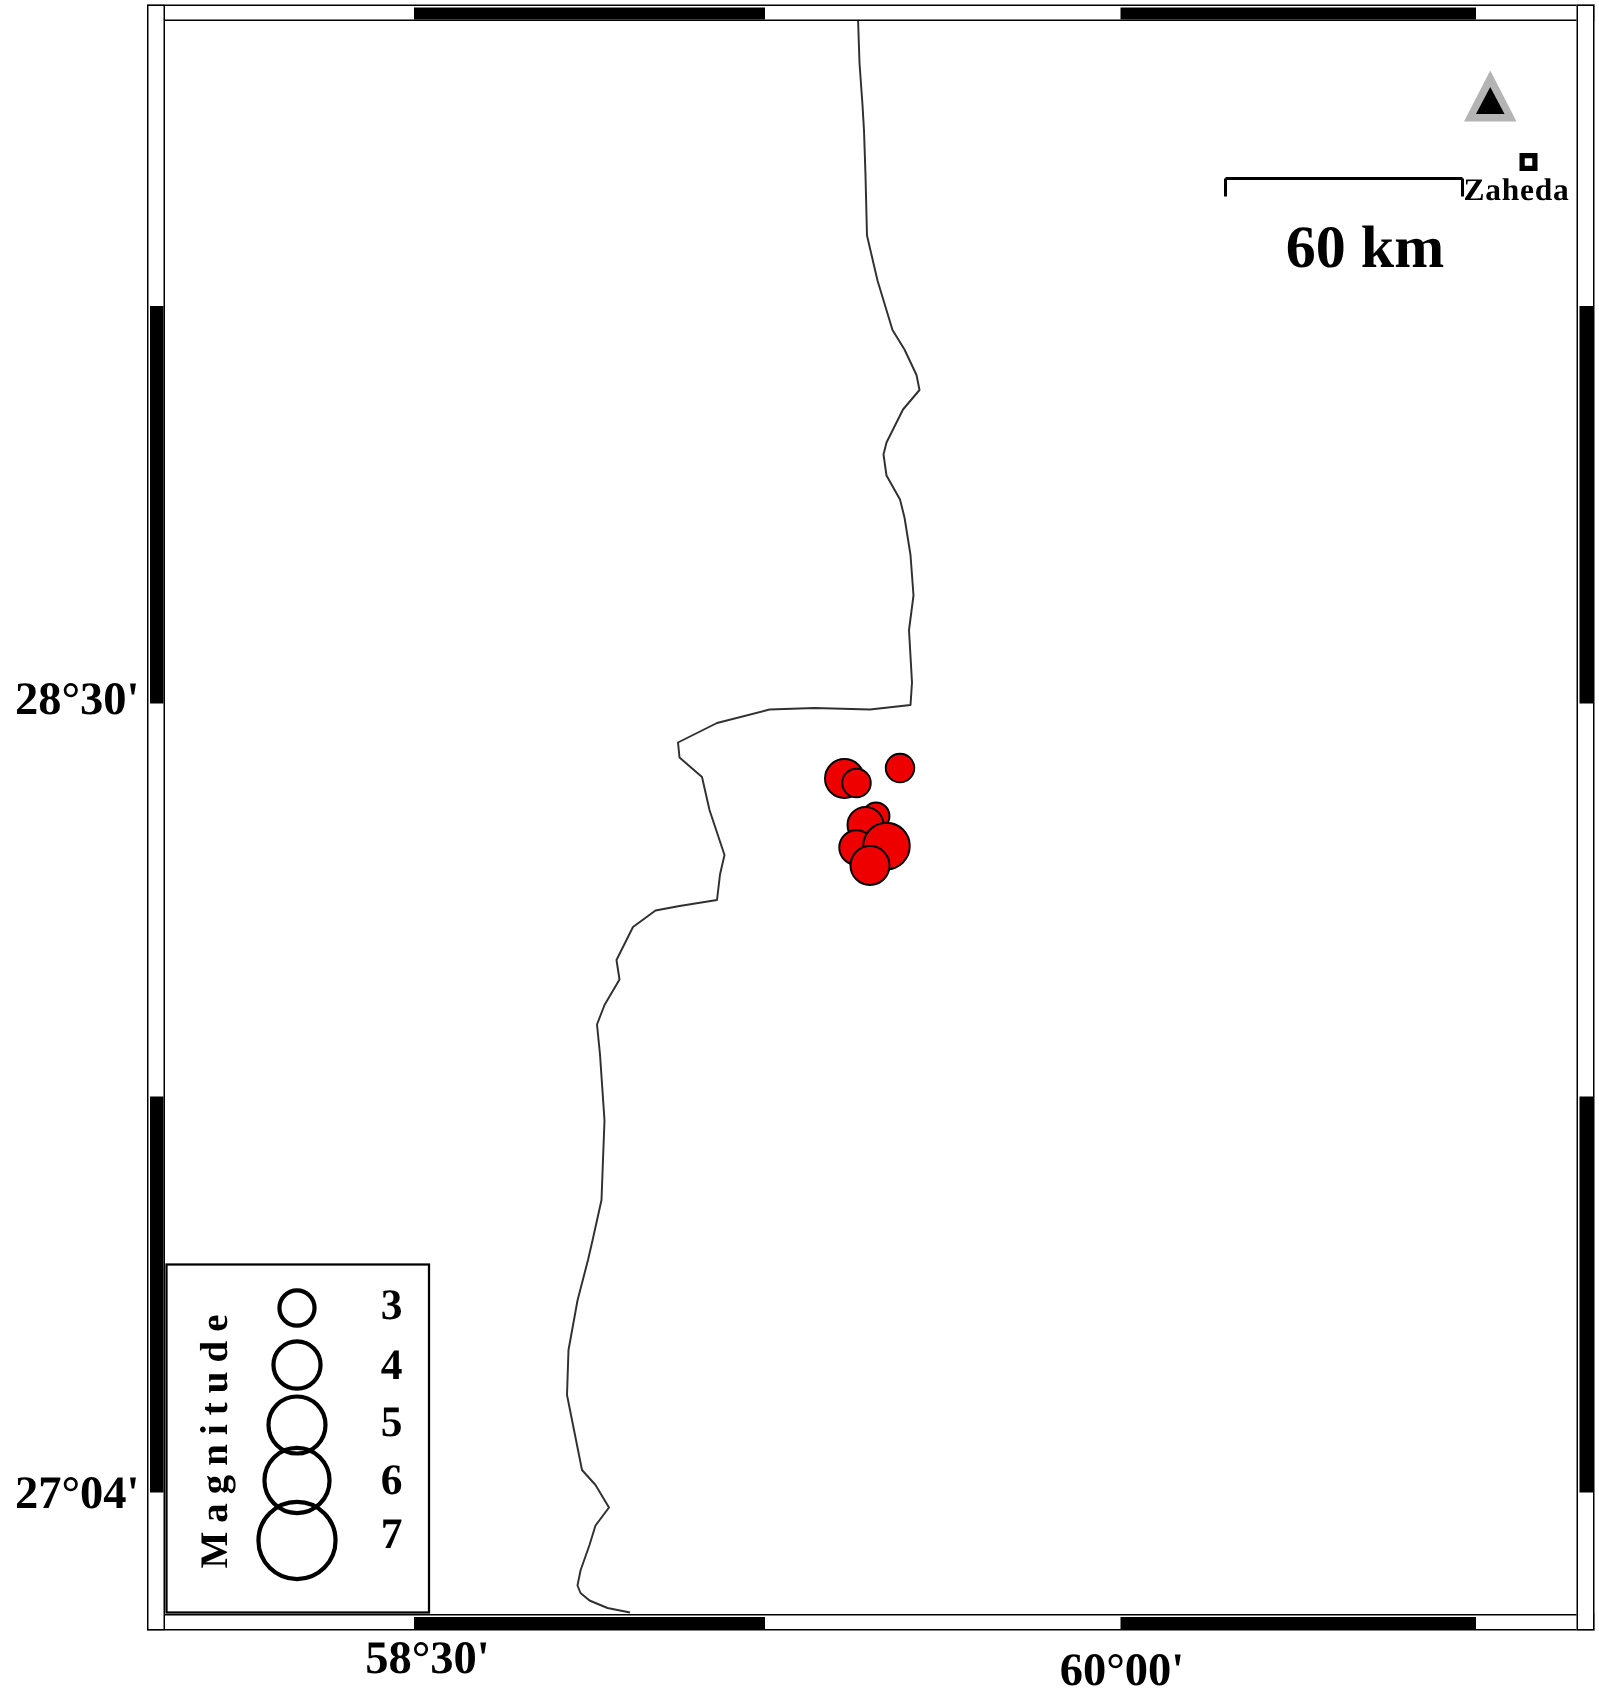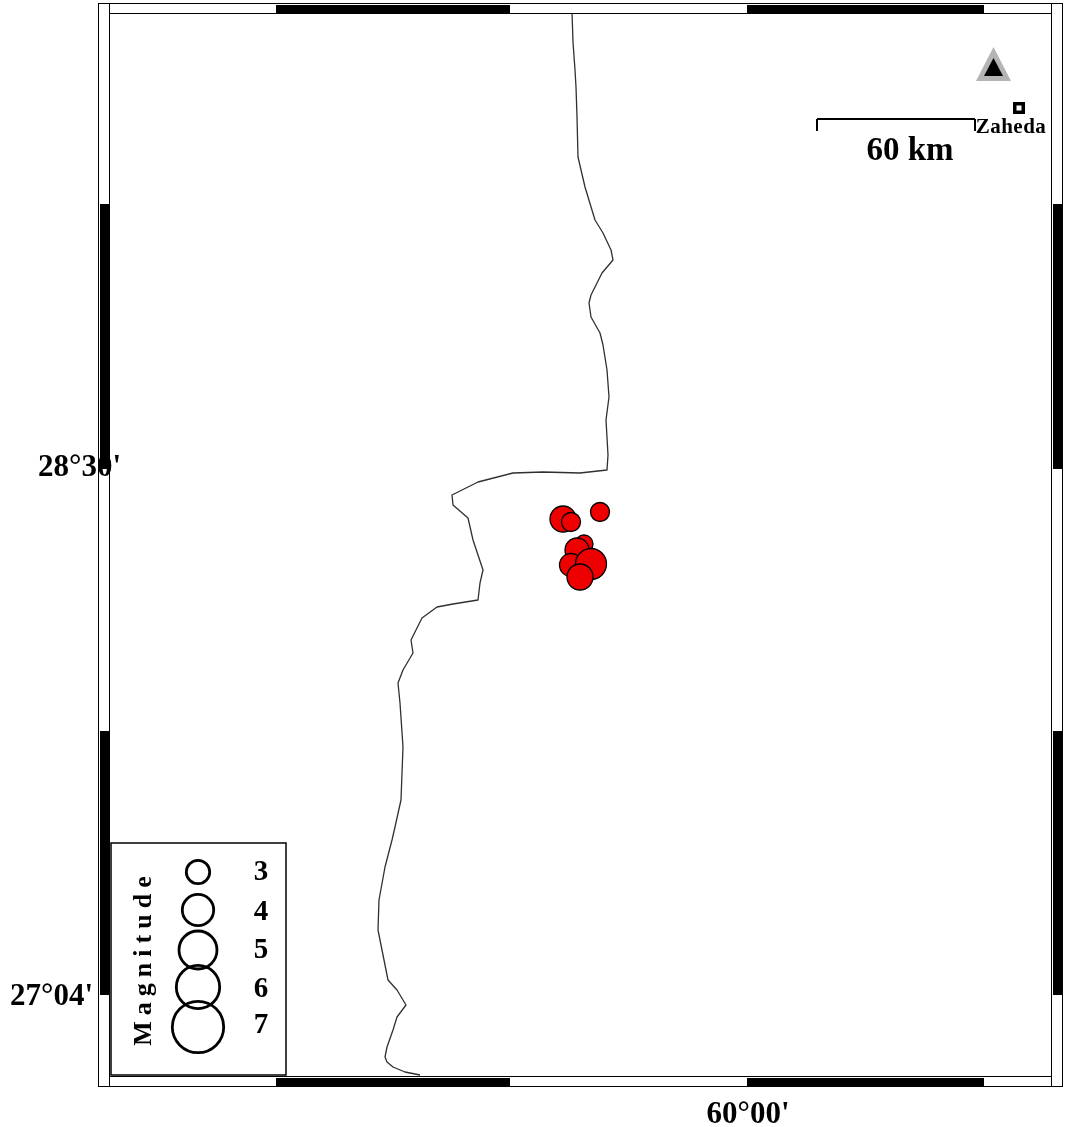--- a/index.html
+++ b/index.html
@@ -15,26 +15,26 @@
   .band-right{left:1051px;top:3px;width:12px;height:1084px;}
   .seg{position:absolute;background:#000;z-index:3;}
   .seg-h{top:4.5px;height:8px;}
   .seg-hb{top:1077.5px;height:8px;}
   .seg-v{width:9px;}
   .seg-vl{left:99.5px;}
   .seg-vr{left:1052.5px;}
   
   .lbl{position:absolute;z-index:4;white-space:nowrap;}
   .lat{width:93px;text-align:right;font-size:31px;line-height:38px;}
-  .lat-1{left:0;top:447px;padding-left:28px;}
+  .lat-1{left:0;top:447px;}
   .lat-2{left:0;top:976px;}
   .lon{width:140px;text-align:center;font-size:31px;line-height:38px;}
   .lon-1{left:215px;top:1086px;}
   .lon-2{left:678px;top:1062px;margin-top:32px;}
-  .scale-label{left:830px;top:131px;width:160px;text-align:center;font-size:33px;}
+  .scale-label{left:830px;top:141px;width:160px;text-align:center;font-size:40px;}
   .city-label{left:951px;top:114px;width:120px;text-align:center;font-size:21px;letter-spacing:0.5px;}
   .legend-title{left:33px;top:943px;width:220px;height:30px;text-align:center;
     font-size:26px;letter-spacing:6px;transform:rotate(-90deg);transform-origin:center;}
   .mag-num{width:44px;text-align:center;font-size:29px;line-height:36px;left:239px;}
   .mag-0{top:852px;}.mag-1{top:892px;}.mag-2{top:930px;}.mag-3{top:969px;}.mag-4{top:1005px;}
 </style>
 </head>
 <body>
 
 <div class="stage">
@@ -73,20 +73,21 @@
   <div class="seg seg-h" style="left:747px;width:237px;"></div>
   <div class="seg seg-hb" style="left:276px;width:234px;"></div>
   <div class="seg seg-hb" style="left:747px;width:237px;"></div>
   <div class="seg seg-v seg-vl" style="top:204px;height:265px;"></div>
   <div class="seg seg-v seg-vl" style="top:731px;height:264px;"></div>
   <div class="seg seg-v seg-vr" style="top:204px;height:265px;"></div>
   <div class="seg seg-v seg-vr" style="top:731px;height:264px;"></div>
 
   <div class="lbl lat lat-1">28°30'</div>
   <div class="lbl lat lat-2">27°04'</div>
+  <div class="lbl lon lon-1">58°30'</div>
   <div class="lbl lon lon-2">60°00'</div>
 
   <div class="lbl scale-label">60 km</div>
   <div class="lbl city-label">Zaheda</div>
 
   <div class="lbl legend-title">Magnitude</div>
   <div class="lbl mag-num mag-0">3</div>
   <div class="lbl mag-num mag-1">4</div>
   <div class="lbl mag-num mag-2">5</div>
   <div class="lbl mag-num mag-3">6</div>

